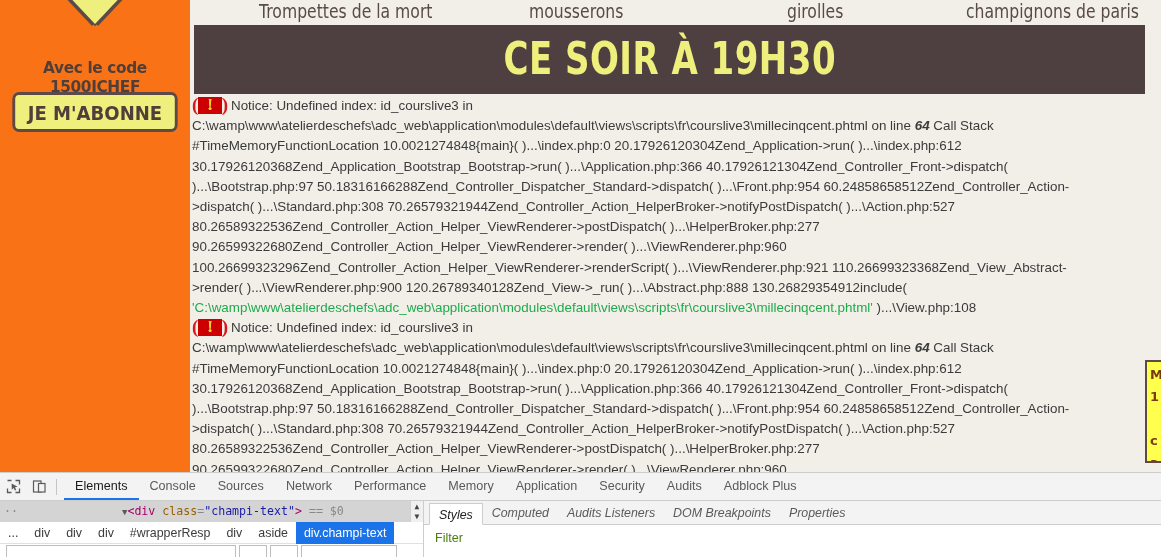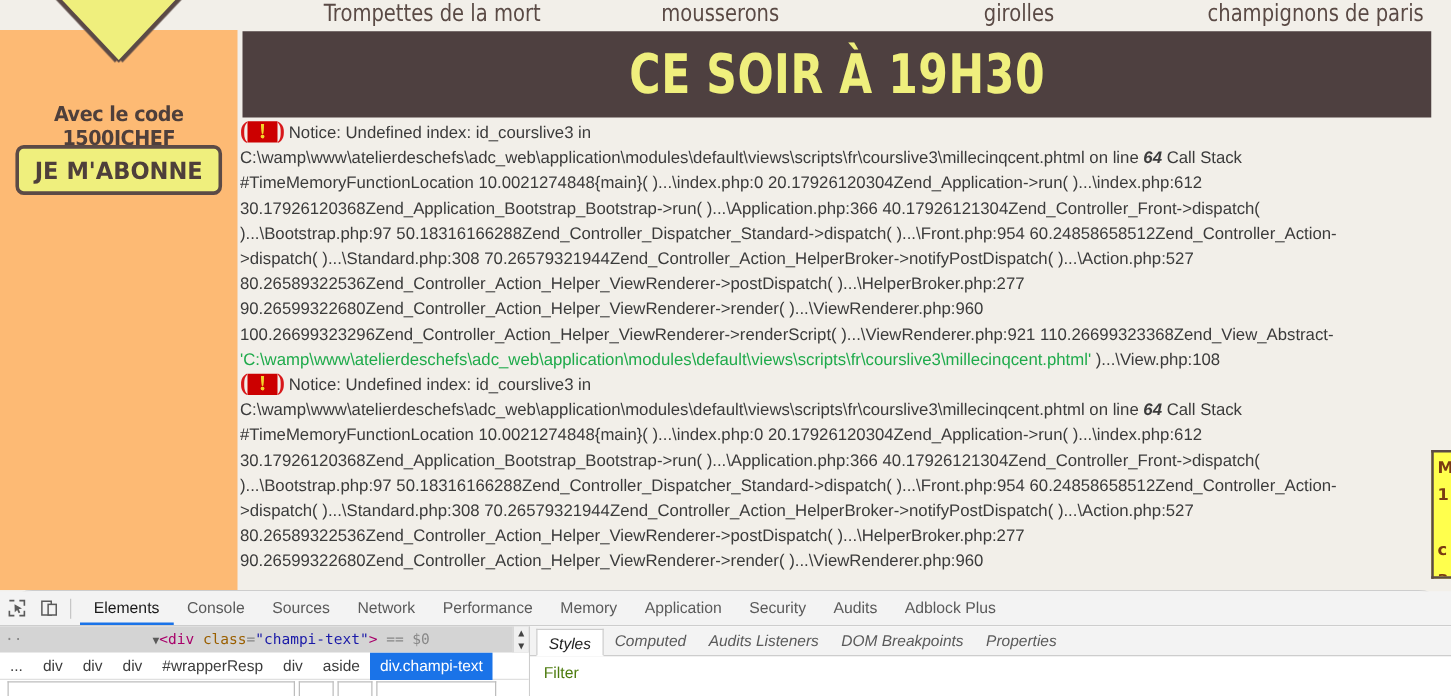--- a/index.html
+++ b/index.html
@@ -18,23 +18,22 @@
     position: absolute; left: 0; top: 0;
     width: 1161px; height: 472px;
     background: #f2efe9;
     overflow: hidden;
   }
 
   
   #promo {
     position: absolute; left: 0; top: 0;
     width: 190px; height: 472px;
-    background: #fdba74;
+    background: #f97316;
     text-align: center;
-    margin-top: 24px;
   }
   #promo-arrow {
     position: absolute; left: 50%; top: -28px;
     transform: translateX(-50%);
     width: 0; height: 0;
     border-left: 49px solid transparent;
     border-right: 49px solid transparent;
     border-top: 52px solid #efef7d;
     filter: drop-shadow(3px 0 0 #5b4a46) drop-shadow(-3px 0 0 #5b4a46) drop-shadow(0 2px 0 #5b4a46);
   }
@@ -169,21 +168,20 @@
     white-space: pre;
   }
 
   
   #devtools {
     position: absolute; left: 0; top: 472px;
     width: 1161px; height: 85px;
     background: #ffffff;
     border-top: 1px solid #cdcdcd;
     font-family: "Liberation Sans", sans-serif;
-    border-radius: 26px;
   }
   #dt-toolbar {
     position: relative;
     height: 28px;
     background: #f3f3f3;
     border-bottom: 1px solid #cdcdcd;
     display: flex; align-items: center;
   }
   .dt-icon-btn {
     width: 26px; height: 26px;
@@ -345,20 +343,21 @@
         <span class="paren-r">)</span>
       </span><span>Notice: Undefined index: id_courslive3 in</span>
       <span>C:\wamp\www\atelierdeschefs\adc_web\application\modules\default\views\scripts\fr\courslive3\millecinqcent.phtml on line </span><span class="ital bld">64</span><span> Call Stack</span>
       <span class="notice-line">#TimeMemoryFunctionLocation 10.0021274848{main}( )...\index.php:0 20.17926120304Zend_Application-&gt;run( )...\index.php:612</span>
       <span class="notice-line">30.17926120368Zend_Application_Bootstrap_Bootstrap-&gt;run( )...\Application.php:366 40.17926121304Zend_Controller_Front-&gt;dispatch(</span>
       <span class="notice-line">)...\Bootstrap.php:97 50.18316166288Zend_Controller_Dispatcher_Standard-&gt;dispatch( )...\Front.php:954 60.24858658512Zend_Controller_Action-</span>
       <span class="notice-line">&gt;dispatch( )...\Standard.php:308 70.26579321944Zend_Controller_Action_HelperBroker-&gt;notifyPostDispatch( )...\Action.php:527</span>
       <span class="notice-line">80.26589322536Zend_Controller_Action_Helper_ViewRenderer-&gt;postDispatch( )...\HelperBroker.php:277</span>
       <span class="notice-line">90.26599322680Zend_Controller_Action_Helper_ViewRenderer-&gt;render( )...\ViewRenderer.php:960</span>
       <span class="notice-line">100.26699323296Zend_Controller_Action_Helper_ViewRenderer-&gt;renderScript( )...\ViewRenderer.php:921 110.26699323368Zend_View_Abstract-</span>
+      <span class="notice-line">&gt;render( )...\ViewRenderer.php:900 120.26789340128Zend_View-&gt;_run( )...\Abstract.php:888 130.26829354912include(</span>
       <span class="notice-line"><span class="mono-green">'C:\wamp\www\atelierdeschefs\adc_web\application\modules\default\views\scripts\fr\courslive3\millecinqcent.phtml'</span><span> )...\View.php:108</span></span>
       
       <span class="notice-icon">
         <span class="paren-l">(</span>
         <span class="box"></span>
         <span class="bang">!</span>
         <span class="paren-r">)</span>
       </span><span>Notice: Undefined index: id_courslive3 in</span>
       <span>C:\wamp\www\atelierdeschefs\adc_web\application\modules\default\views\scripts\fr\courslive3\millecinqcent.phtml on line </span><span class="ital bld">64</span><span> Call Stack</span>
       <span class="notice-line">#TimeMemoryFunctionLocation 10.0021274848{main}( )...\index.php:0 20.17926120304Zend_Application-&gt;run( )...\index.php:612</span>

